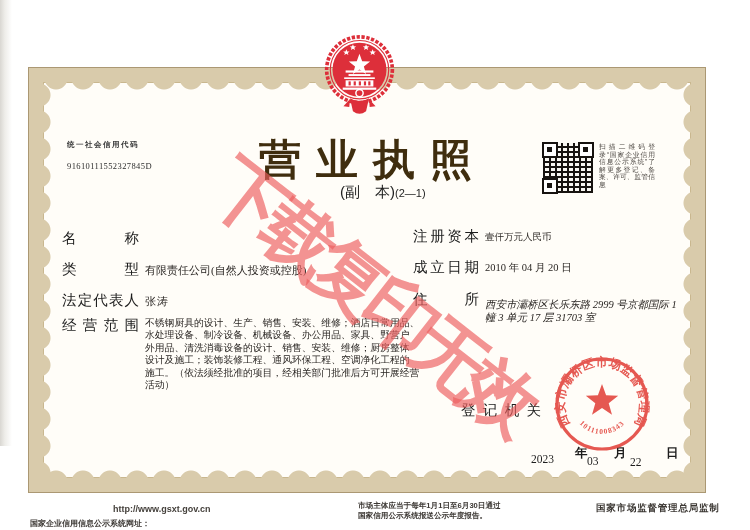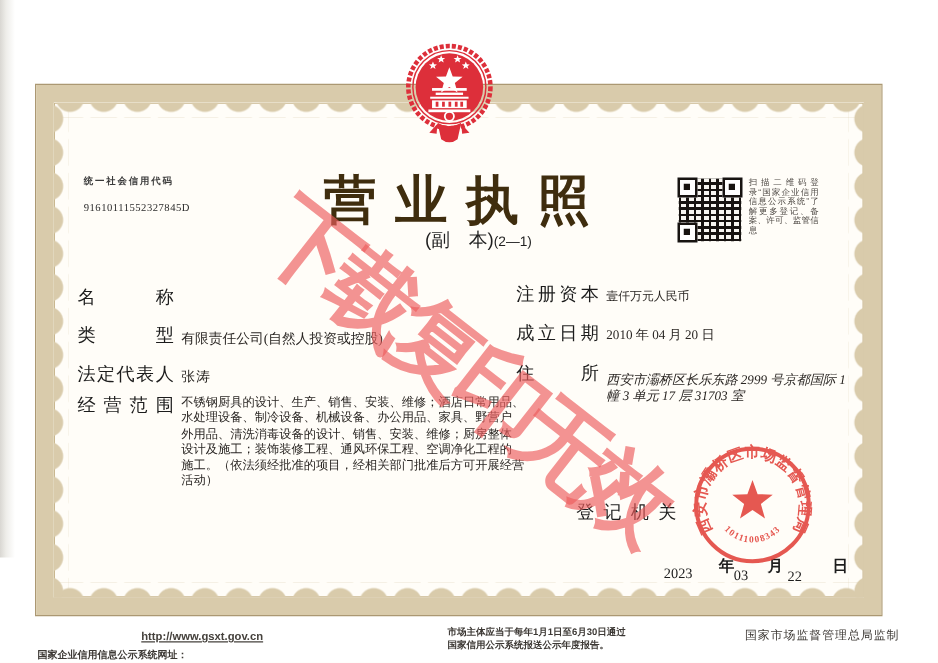--- a/index.html
+++ b/index.html
@@ -84,23 +84,23 @@
 
   
   .watermark{position:absolute;left:250px;top:138px;z-index:6;
     font-size:74px;font-weight:700;letter-spacing:-10px;white-space:nowrap;
     font-family:"Liberation Serif",serif;color:rgba(237,93,93,0.66);
     transform:rotate(38deg);transform-origin:0 0;pointer-events:none;}
 
   
   .foot{position:absolute;z-index:2;color:#3c3834;}
   .foot-left-label{left:30px;top:500px;font-size:8px;font-weight:700;margin-top:18px;}
-  .foot-left-url{left:113px;top:504px;font-size:9px;font-weight:700;color:#45413c;text-decoration:underline;}
+  .foot-left-url{left:113px;top:504px;font-size:9px;font-weight:700;color:#45413c;}
   .foot-mid{left:358px;top:501px;font-size:7.6px;line-height:10px;font-weight:700;}
-  .foot-right{left:596px;top:502px;font-size:9.5px;letter-spacing:0.8px;font-weight:400;text-align:center;}
+  .foot-right{left:596px;top:502px;font-size:9.5px;letter-spacing:0.8px;font-weight:700;text-align:center;}
 </style>
 </head>
 <body>
 
 <div class="stage">
 
   <div class="page-edge"></div>
 
   <div class="frame">
     <div class="band"></div>

